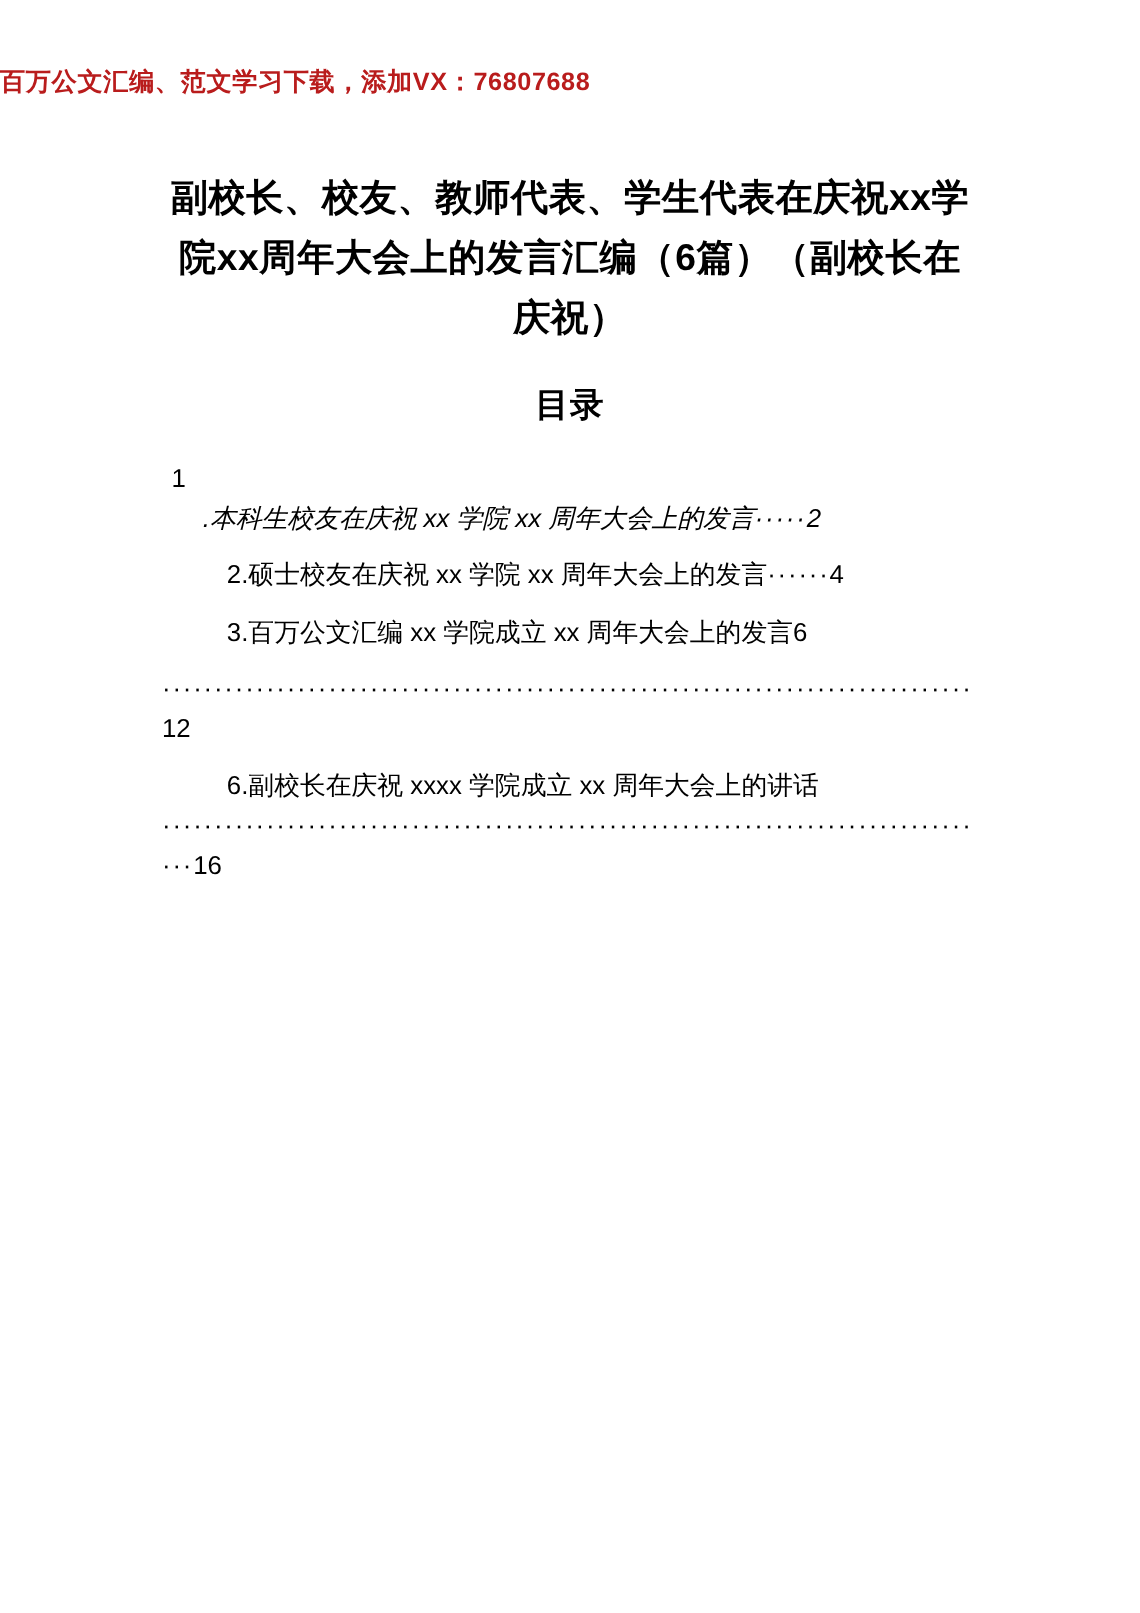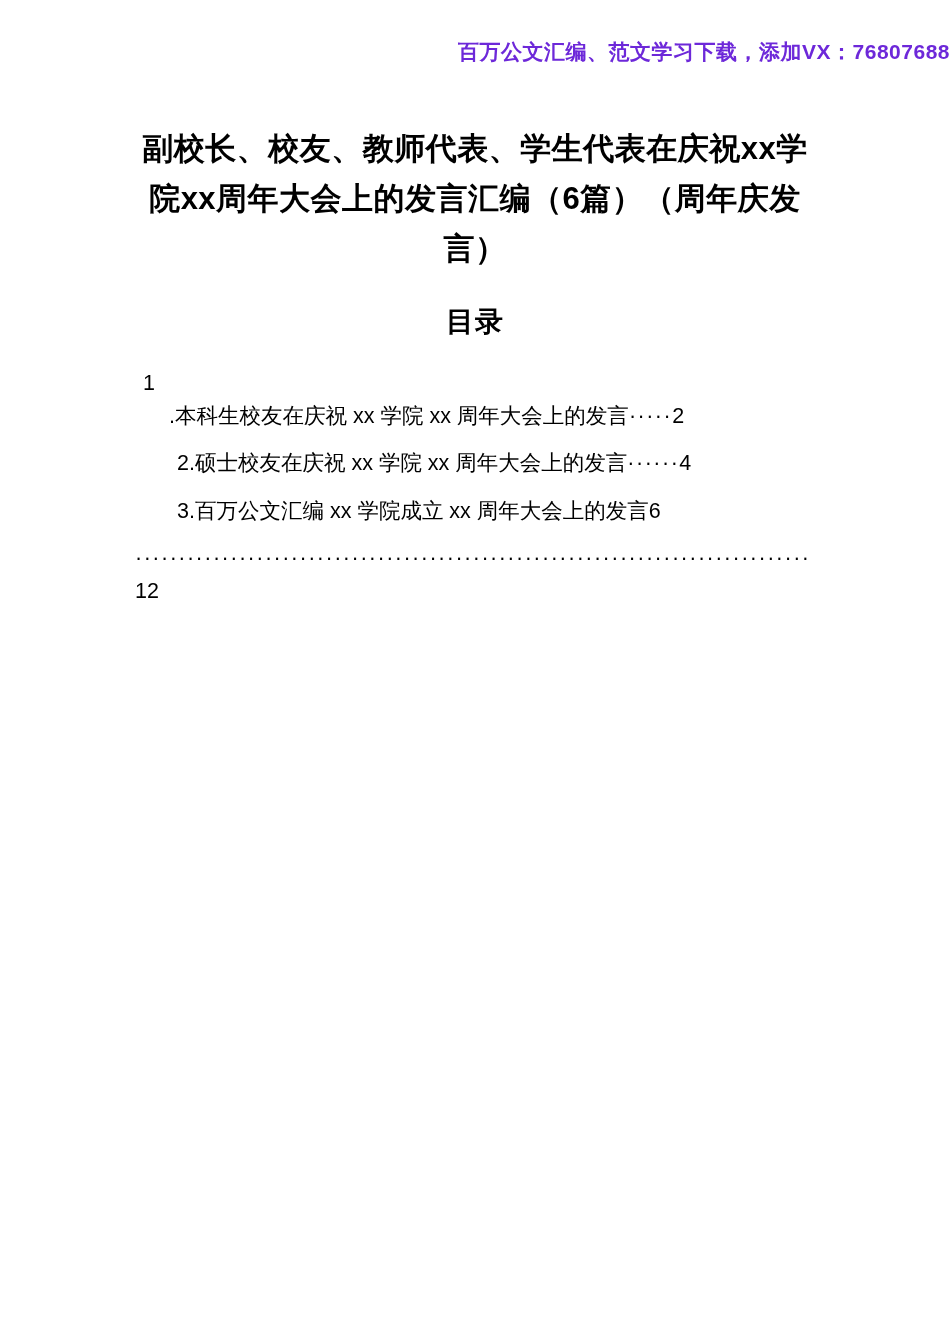--- a/index.html
+++ b/index.html
@@ -16,26 +16,26 @@
     overflow: hidden;
   }
   .page {
     width: 950px;
     height: 1344px;
     box-sizing: border-box;
     padding: 0;
     position: relative;
   }
   .watermark {
-    text-align: right;
-    color: #6d28d9;
+    text-align: left;
+    color: #b91c1c;
     font-size: 21px;
     font-weight: bold;
     letter-spacing: 0.5px;
-    margin-top: 38px;
+    margin-top: 54px;
     font-family: "Liberation Sans", sans-serif;
   }
   .doc-title {
     margin: 58px auto 0 auto;
     width: 680px;
     text-align: center;
     font-size: 31px;
     font-weight: bold;
     line-height: 1.62;
     letter-spacing: 0.5px;
@@ -61,43 +61,44 @@
   .entry-first {
     
   }
   .entry-first .lead {
     display: block;
     margin-left: 8px;
   }
   .entry-first .rest {
     display: block;
     margin-left: 34px;
+    font-style: italic;
   }
   .toc-line {
-    margin-left: 42px;
+    margin-left: 54px;
     display: block;
   }
   .toc-cont {
     display: block;
     text-align: left;
     margin-left: 0;
     word-break: break-all;
   }
   .dots {
     letter-spacing: 1.5px;
   }
 </style>
 </head>
 <body>
 
 <div class="page">
 
   <div class="watermark">百万公文汇编、范文学习下载，添加VX：76807688</div>
 
-  <div class="doc-title">副校长、校友、教师代表、学生代表在庆祝xx学院xx周年大会上的发言汇编（6篇）（周年庆发言）</div>
+  <div class="doc-title">副校长、校友、教师代表、学生代表在庆祝xx学院xx周年大会上的发言汇编（6篇）（副校长在庆祝）</div>
 
   <div class="toc-heading">目录</div>
 
   <div class="toc">
 
     <div class="toc-entry entry-first">
       <span class="lead">1</span>
       <span class="rest">
         <span>.本科生校友在庆祝 xx 学院 xx 周年大会上的发言</span><span class="dots">·····</span><span>2</span>
       </span>
@@ -115,15 +116,23 @@
       </span>
     </div>
 
 
     <div class="toc-entry">
       <span class="toc-cont">
         <span class="dots">··············································································</span><span>12</span>
       </span>
     </div>
 
+    <div class="toc-entry">
+      <span class="toc-line">
+        <span>6</span><span>.副校长在庆祝 xxxx 学院成立 xx 周年大会上的讲话</span>
+      </span>
+      <span class="toc-cont">
+        <span class="dots">·················································································</span><span>16</span>
+      </span>
+    </div>
 
   </div>
 </div>
 
 </body></html>

